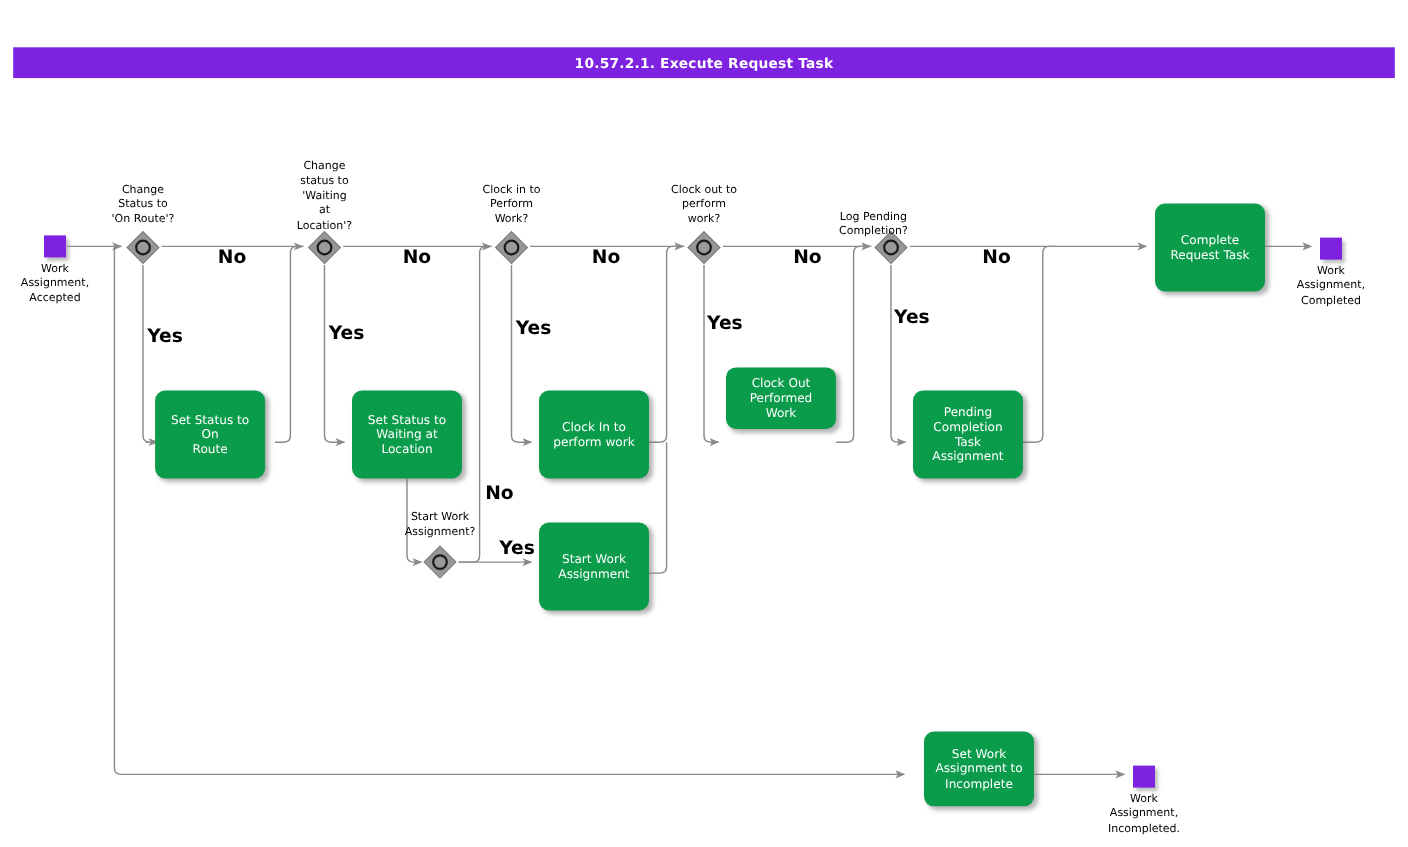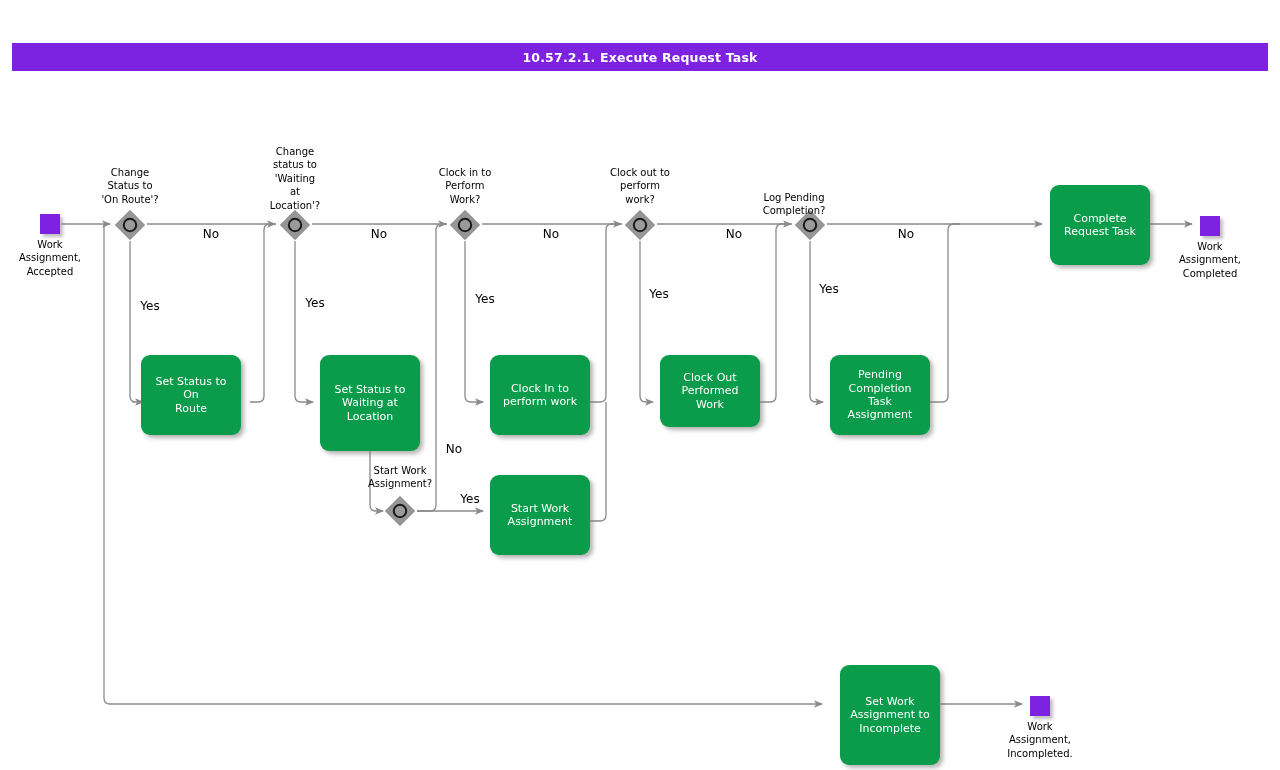--- a/index.html
+++ b/index.html
@@ -83,21 +83,22 @@
   .lbl {
     position: absolute;
     color: #000000;
     font-size: 11px;
     line-height: 13.4px;
     font-family: "DejaVu Sans", sans-serif;
     white-space: pre-line;
     text-align: center;
   }
   .lbl.edge-lbl {
-    font-size: 12px;
+    font-size: 17px;
+    font-weight: bold;
   }
   .lbl.node-lbl {
     font-size: 10px;
   }
 </style>
 </head>
 <body>
 
 <div id="page">
 
@@ -231,32 +232,32 @@
     <circle cx="16" cy="16" r="6.2" fill="#9a9a9a" stroke="#1a1a1a" stroke-width="2"></circle>
   </svg>
   <div class="lbl node-lbl" style="left:350px; top:464px; width:100px;">Start Work
 Assignment?</div>
 
   <div class="task" style="left:141px; top:355px; width:100px; height:80px;">
     <span>Set Status to On
 Route</span>
   </div>
 
-  <div class="task" style="left:320px; top:355px; width:100px; height:96px;">
+  <div class="task" style="left:320px; top:355px; width:100px; height:80px;">
     <span>Set Status to
 Waiting at
 Location</span>
   </div>
 
   <div class="task" style="left:490px; top:355px; width:100px; height:80px;">
     <span>Clock In to
 perform work</span>
   </div>
 
-  <div class="task" style="left:660px; top:355px; width:100px; height:72px;">
+  <div class="task" style="left:660px; top:334px; width:100px; height:56px;">
     <span>Clock Out
 Performed Work</span>
   </div>
 
   <div class="task" style="left:830px; top:355px; width:100px; height:80px;">
     <span>Pending
 Completion
 Task
 Assignment</span>
   </div>
@@ -264,21 +265,21 @@
   <div class="task" style="left:1050px; top:185px; width:100px; height:80px;">
     <span>Complete
 Request Task</span>
   </div>
 
   <div class="task" style="left:490px; top:475px; width:100px; height:80px;">
     <span>Start Work
 Assignment</span>
   </div>
 
-  <div class="task" style="left:840px; top:665px; width:100px; height:100px;">
+  <div class="task" style="left:840px; top:665px; width:100px; height:68px;">
     <span>Set Work
 Assignment to
 Incomplete</span>
   </div>
 
   <div class="lbl edge-lbl" style="left:191px; top:228px; width:40px;">No</div>
   <div class="lbl edge-lbl" style="left:130px; top:300px; width:40px;">Yes</div>
 
   <div class="lbl edge-lbl" style="left:359px; top:228px; width:40px;">No</div>
   <div class="lbl edge-lbl" style="left:295px; top:297px; width:40px;">Yes</div>

